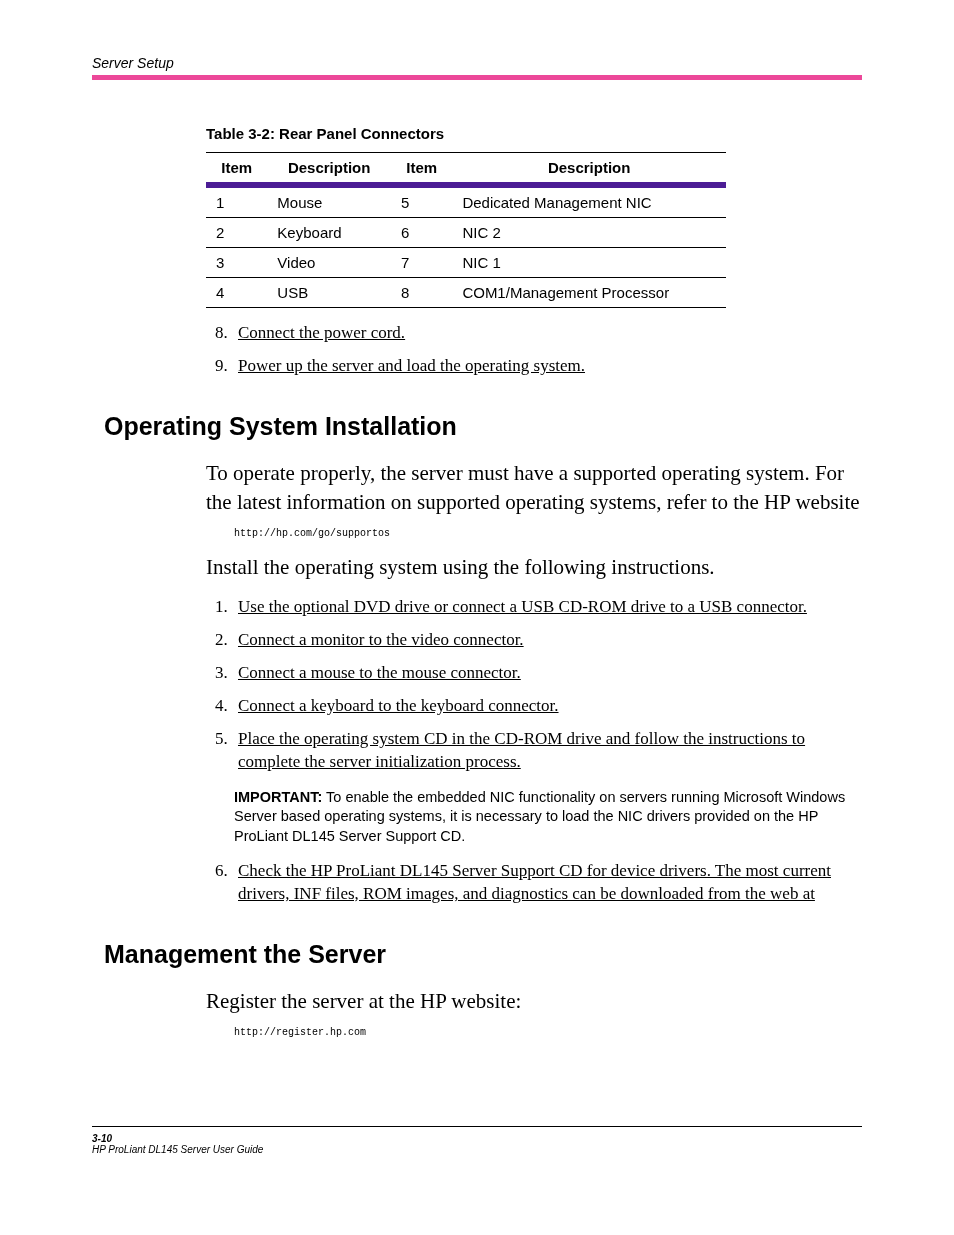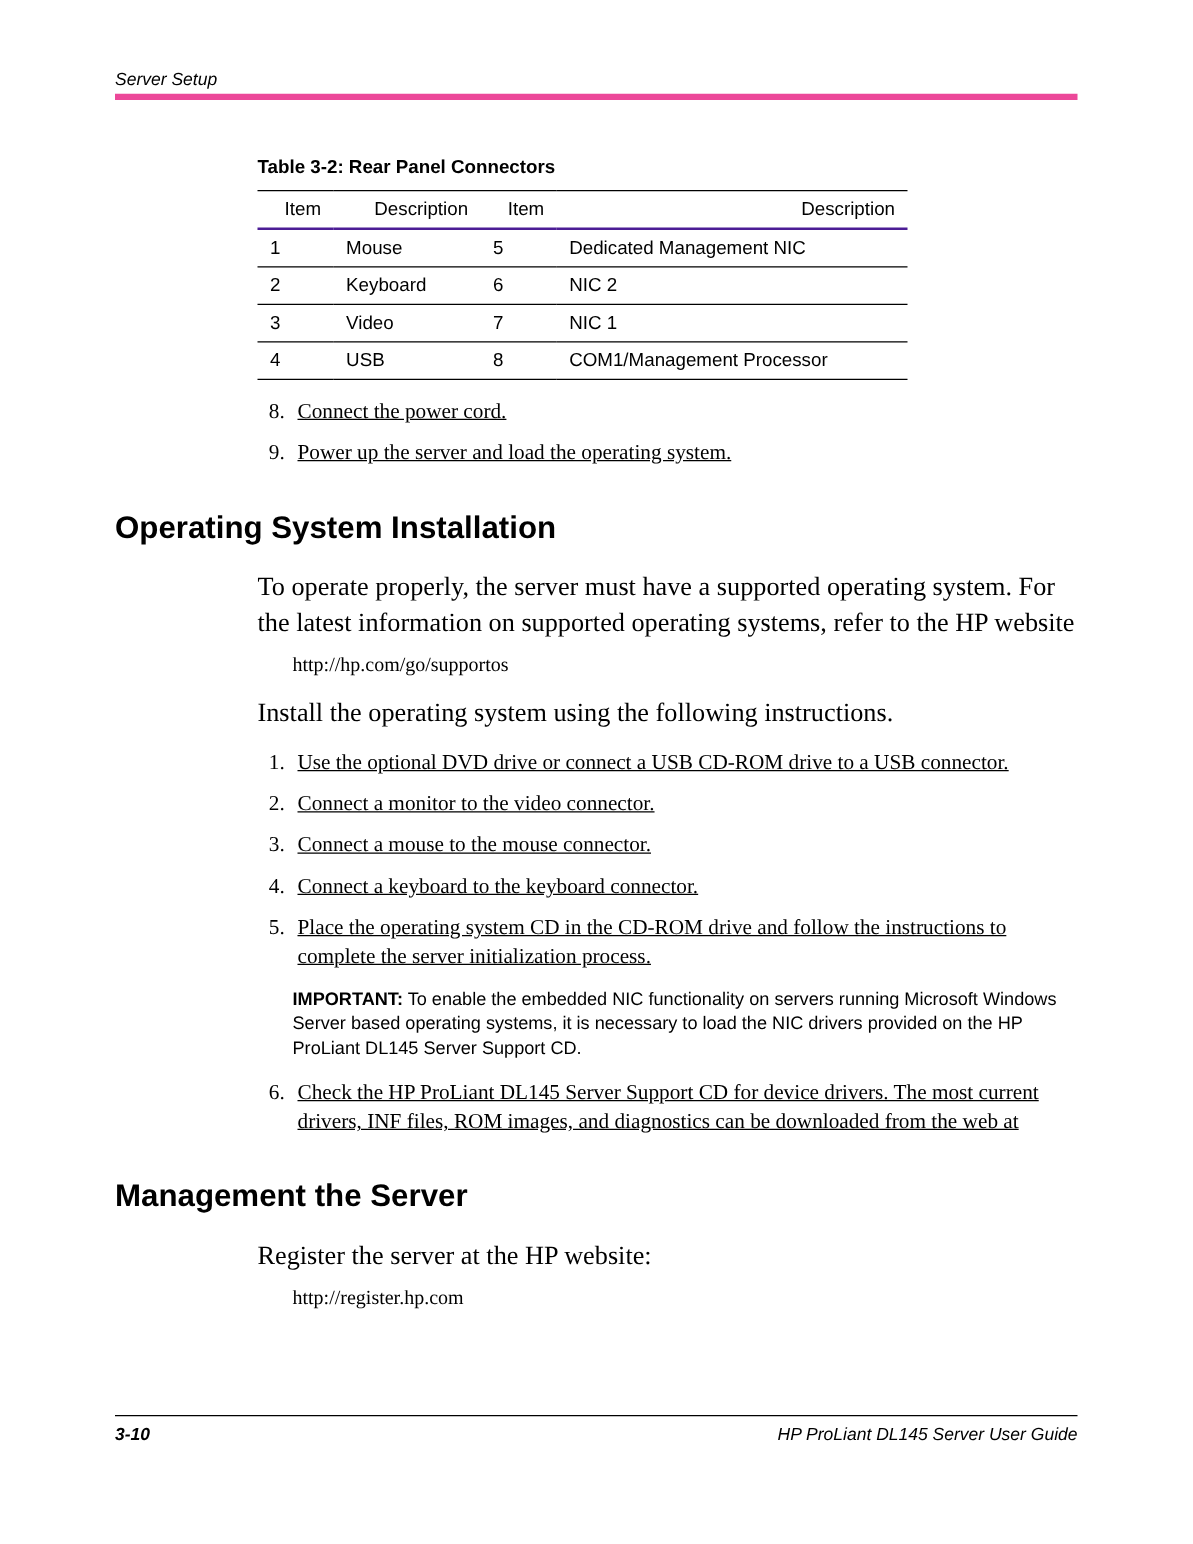--- a/index.html
+++ b/index.html
@@ -34,24 +34,24 @@
     font-size: 15px;
     margin: 45px 0 10px 0;
   }
   table.connector-table {
     border-collapse: collapse;
     width: 520px;
     font-family: Arial, Helvetica, sans-serif;
     font-size: 15px;
   }
   table.connector-table th {
-    text-align: right;
-    font-weight: normal;
+    text-align: center;
+    font-weight: bold;
     border-top: 1.5px solid #000;
-    border-bottom: 2px solid #4c1d95;
+    border-bottom: 6px solid #4c1d95;
     padding: 6px 10px;
   }
   table.connector-table td {
     border-bottom: 1px solid #000;
     padding: 6px 10px;
   }
   table.connector-table tr:last-child td {
     border-bottom-width: 1.5px;
   }
   ol.numbered {
@@ -62,30 +62,30 @@
   }
   ol.numbered li {
     padding-left: 6px;
     margin-bottom: 10px;
     line-height: 1.35;
   }
   h2 {
     font-family: Arial, Helvetica, sans-serif;
     font-weight: bold;
     font-size: 25px;
-    margin: 34px 0 18px 0;
+    margin: 34px 0 18px 12px;
   }
   p.body {
     font-size: 21px;
     margin: 0 0 10px 0;
     line-height: 1.4;
   }
   p.url {
-    font-family: Liberation Serif, serif;
-    font-size: 16px;
+    font-family: Liberation Mono, monospace;
+    font-size: 10px;
     margin: 6px 0 14px 28px;
   }
   p.url-sub {
     font-family: Arial, Helvetica, sans-serif;
     font-size: 15px;
     margin: 4px 0 0 0;
   }
   .note {
     font-family: Arial, Helvetica, sans-serif;
     font-size: 14.5px;
@@ -96,24 +96,25 @@
     font-weight: bold;
   }
   .footer {
     position: absolute;
     left: 92px;
     right: 92px;
     bottom: 80px;
     border-top: 1px solid #000;
     padding-top: 6px;
     font-family: Arial, Helvetica, sans-serif;
-    font-size: 14px;
+    font-size: 10px;
     font-style: italic;
     display: flex;
     justify-content: space-between;
+    flex-direction: column;
   }
   .footer .pg { font-weight: bold; font-style: italic; }
 </style>
 </head>
 <body>
 
 <div class="page">
 
   <div class="running-header">Server Setup</div>
 

